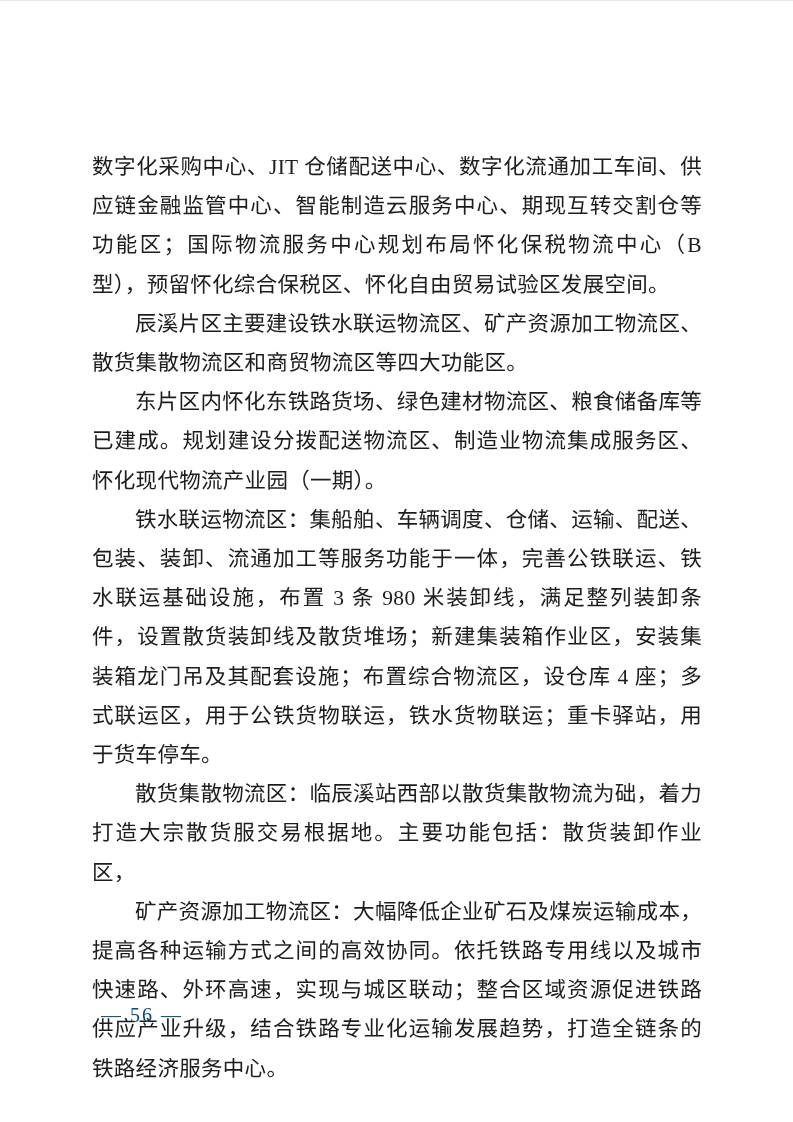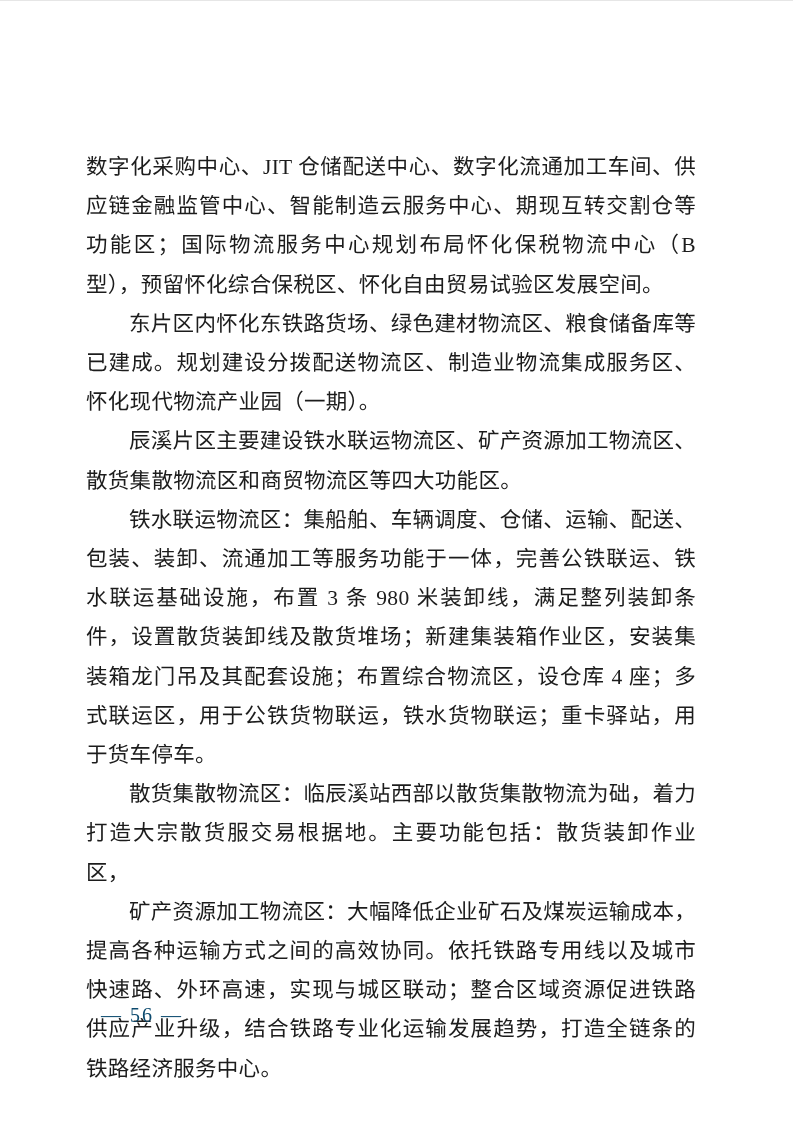--- a/index.html
+++ b/index.html
@@ -20,21 +20,21 @@
     position: absolute;
     top: 0;
     left: 0;
     width: 100%;
     height: 1px;
     background: #e6e6e6;
   }
   .content {
     position: absolute;
     top: 148px;
-    left: 86px;
+    left: 92px;
     width: 610px;
     color: #1c1c1c;
   }
   .para {
     margin: 0;
     font-size: 21.5px;
     line-height: 39.2px;
     letter-spacing: 0.3px;
     text-align: justify;
     text-justify: inter-ideograph;
@@ -55,21 +55,21 @@
   }
 </style>
 </head>
 <body>
 
 <div class="page">
   <div class="scan-edge"></div>
 
   <div class="content">
     <p class="para">数字化采购中心、JIT 仓储配送中心、数字化流通加工车间、供应链金融监管中心、智能制造云服务中心、期现互转交割仓等功能区；国际物流服务中心规划布局怀化保税物流中心（B 型），预留怀化综合保税区、怀化自由贸易试验区发展空间。</p>
+    <p class="para indent">辰溪片区主要建设铁水联运物流区、矿产资源加工物流区、散货集散物流区和商贸物流区等四大功能区。</p>
     <p class="para indent">东片区内怀化东铁路货场、绿色建材物流区、粮食储备库等已建成。规划建设分拨配送物流区、制造业物流集成服务区、怀化现代物流产业园（一期）。</p>
-    <p class="para indent">辰溪片区主要建设铁水联运物流区、矿产资源加工物流区、散货集散物流区和商贸物流区等四大功能区。</p>
     <p class="para indent">铁水联运物流区：集船舶、车辆调度、仓储、运输、配送、包装、装卸、流通加工等服务功能于一体，完善公铁联运、铁水联运基础设施，布置 3 条 980 米装卸线，满足整列装卸条件，设置散货装卸线及散货堆场；新建集装箱作业区，安装集装箱龙门吊及其配套设施；布置综合物流区，设仓库 4 座；多式联运区，用于公铁货物联运，铁水货物联运；重卡驿站，用于货车停车。</p>
     <p class="para indent">散货集散物流区：临辰溪站西部以散货集散物流为础，着力打造大宗散货服交易根据地。主要功能包括：散货装卸作业区，</p>
     <p class="para indent">矿产资源加工物流区：大幅降低企业矿石及煤炭运输成本，提高各种运输方式之间的高效协同。依托铁路专用线以及城市快速路、外环高速，实现与城区联动；整合区域资源促进铁路供应产业升级，结合铁路专业化运输发展趋势，打造全链条的铁路经济服务中心。</p>
   </div>
 
   <div class="page-number">— 56 —</div>
 </div>
 
 </body></html>

